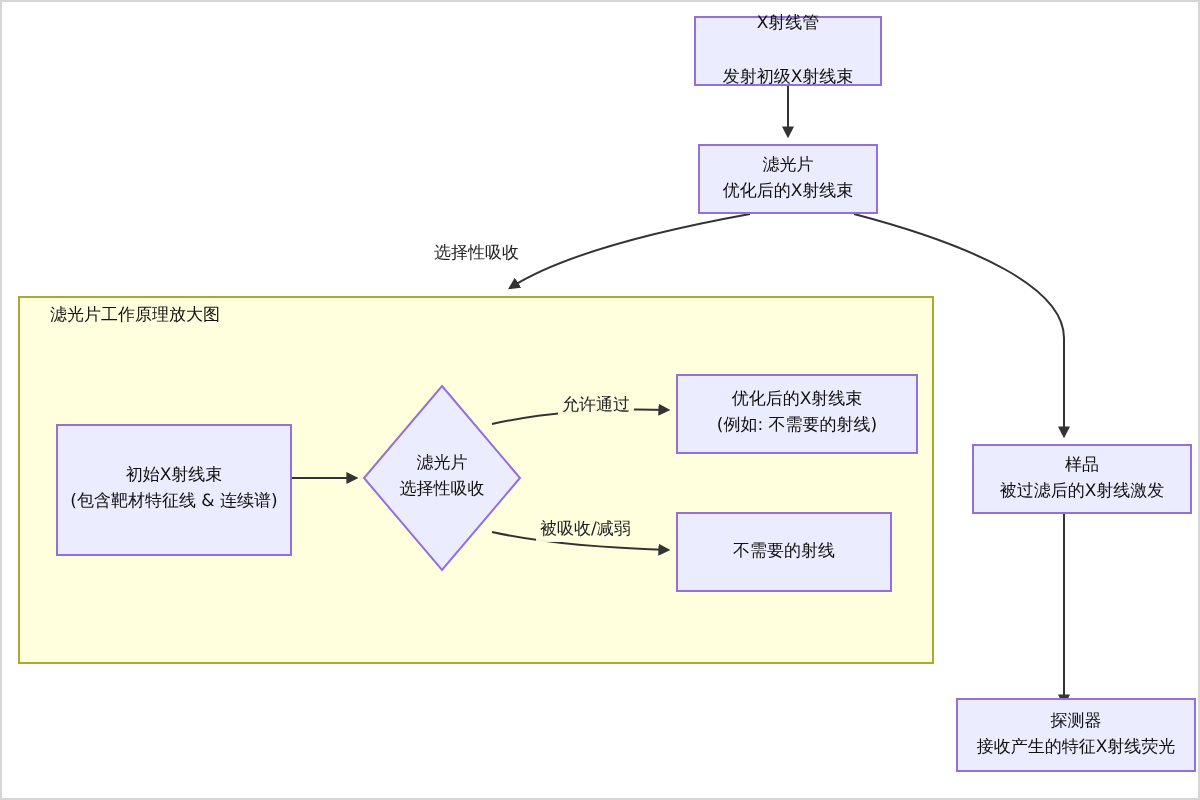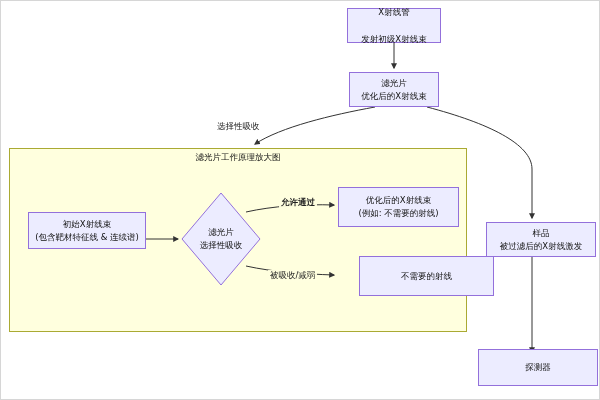--- a/index.html
+++ b/index.html
@@ -14,23 +14,22 @@
   }
   .subgraph {
     position: absolute;
     left: 8px; top: 147px;
     width: 458px; height: 184px;
     background: #FFFFDE;
     border: 1px solid #AAAA33;
   }
   .subgraph-title {
     position: absolute;
-    top: 3px; left: 0;
+    top: 3px; left: 15px;
     width: 100%;
-    text-align: center;
     font-size: 8.5px;
     color: #111111;
   }
   .edges {
     position: absolute;
     left: 0; top: 0;
     width: 600px; height: 400px;
   }
   .node {
     position: absolute;
@@ -113,40 +112,41 @@
     <span class="ln">优化后的X射线束</span>
   </div>
 
   <div class="node" style="left:485px; top:221px; width:110px; height:35px;">
     <span class="ln">样品</span>
     <span class="ln">被过滤后的X射线激发</span>
   </div>
 
   <div class="node" style="left:477px; top:348px; width:120px; height:37px;">
     <span class="ln">探测器</span>
+    <span class="ln">接收产生的特征X射线荧光</span>
   </div>
 
-  <div class="node" style="left:27px; top:211px; width:118px; height:37px;">
+  <div class="node" style="left:27px; top:211px; width:118px; height:66px;">
     <span class="ln">初始X射线束</span>
     <span class="ln">(包含靶材特征线 &amp; 连续谱)</span>
   </div>
 
   <div class="diamond-text">
     <span class="ln">滤光片</span>
     <span class="ln">选择性吸收</span>
   </div>
 
   <div class="node" style="left:337px; top:186px; width:121px; height:40px;justify-content:center;">
     <span class="ln">优化后的X射线束</span>
     <span class="ln">(例如: 不需要的射线)</span>
   </div>
 
-  <div class="node" style="left:337px; top:255px; width:135px; height:40px;margin-left:21px;">
+  <div class="node" style="left:337px; top:255px; width:108px; height:40px;">
     <span class="ln">不需要的射线</span>
   </div>
 
   <div class="edge-label bg-white" style="left:214px; top:120px;">选择性吸收</div>
 
-  <div class="edge-label bg-yellow" style="left:278px; top:196px;font-weight:bold;">允许通过</div>
+  <div class="edge-label bg-yellow" style="left:278px; top:196px;">允许通过</div>
 
-  <div class="edge-label bg-yellow" style="left:267px; top:269px;text-align:right;">被吸收/减弱</div>
+  <div class="edge-label bg-yellow" style="left:267px; top:258px;text-align:right;">被吸收/减弱</div>
 
 </div>
 
 </body></html>

